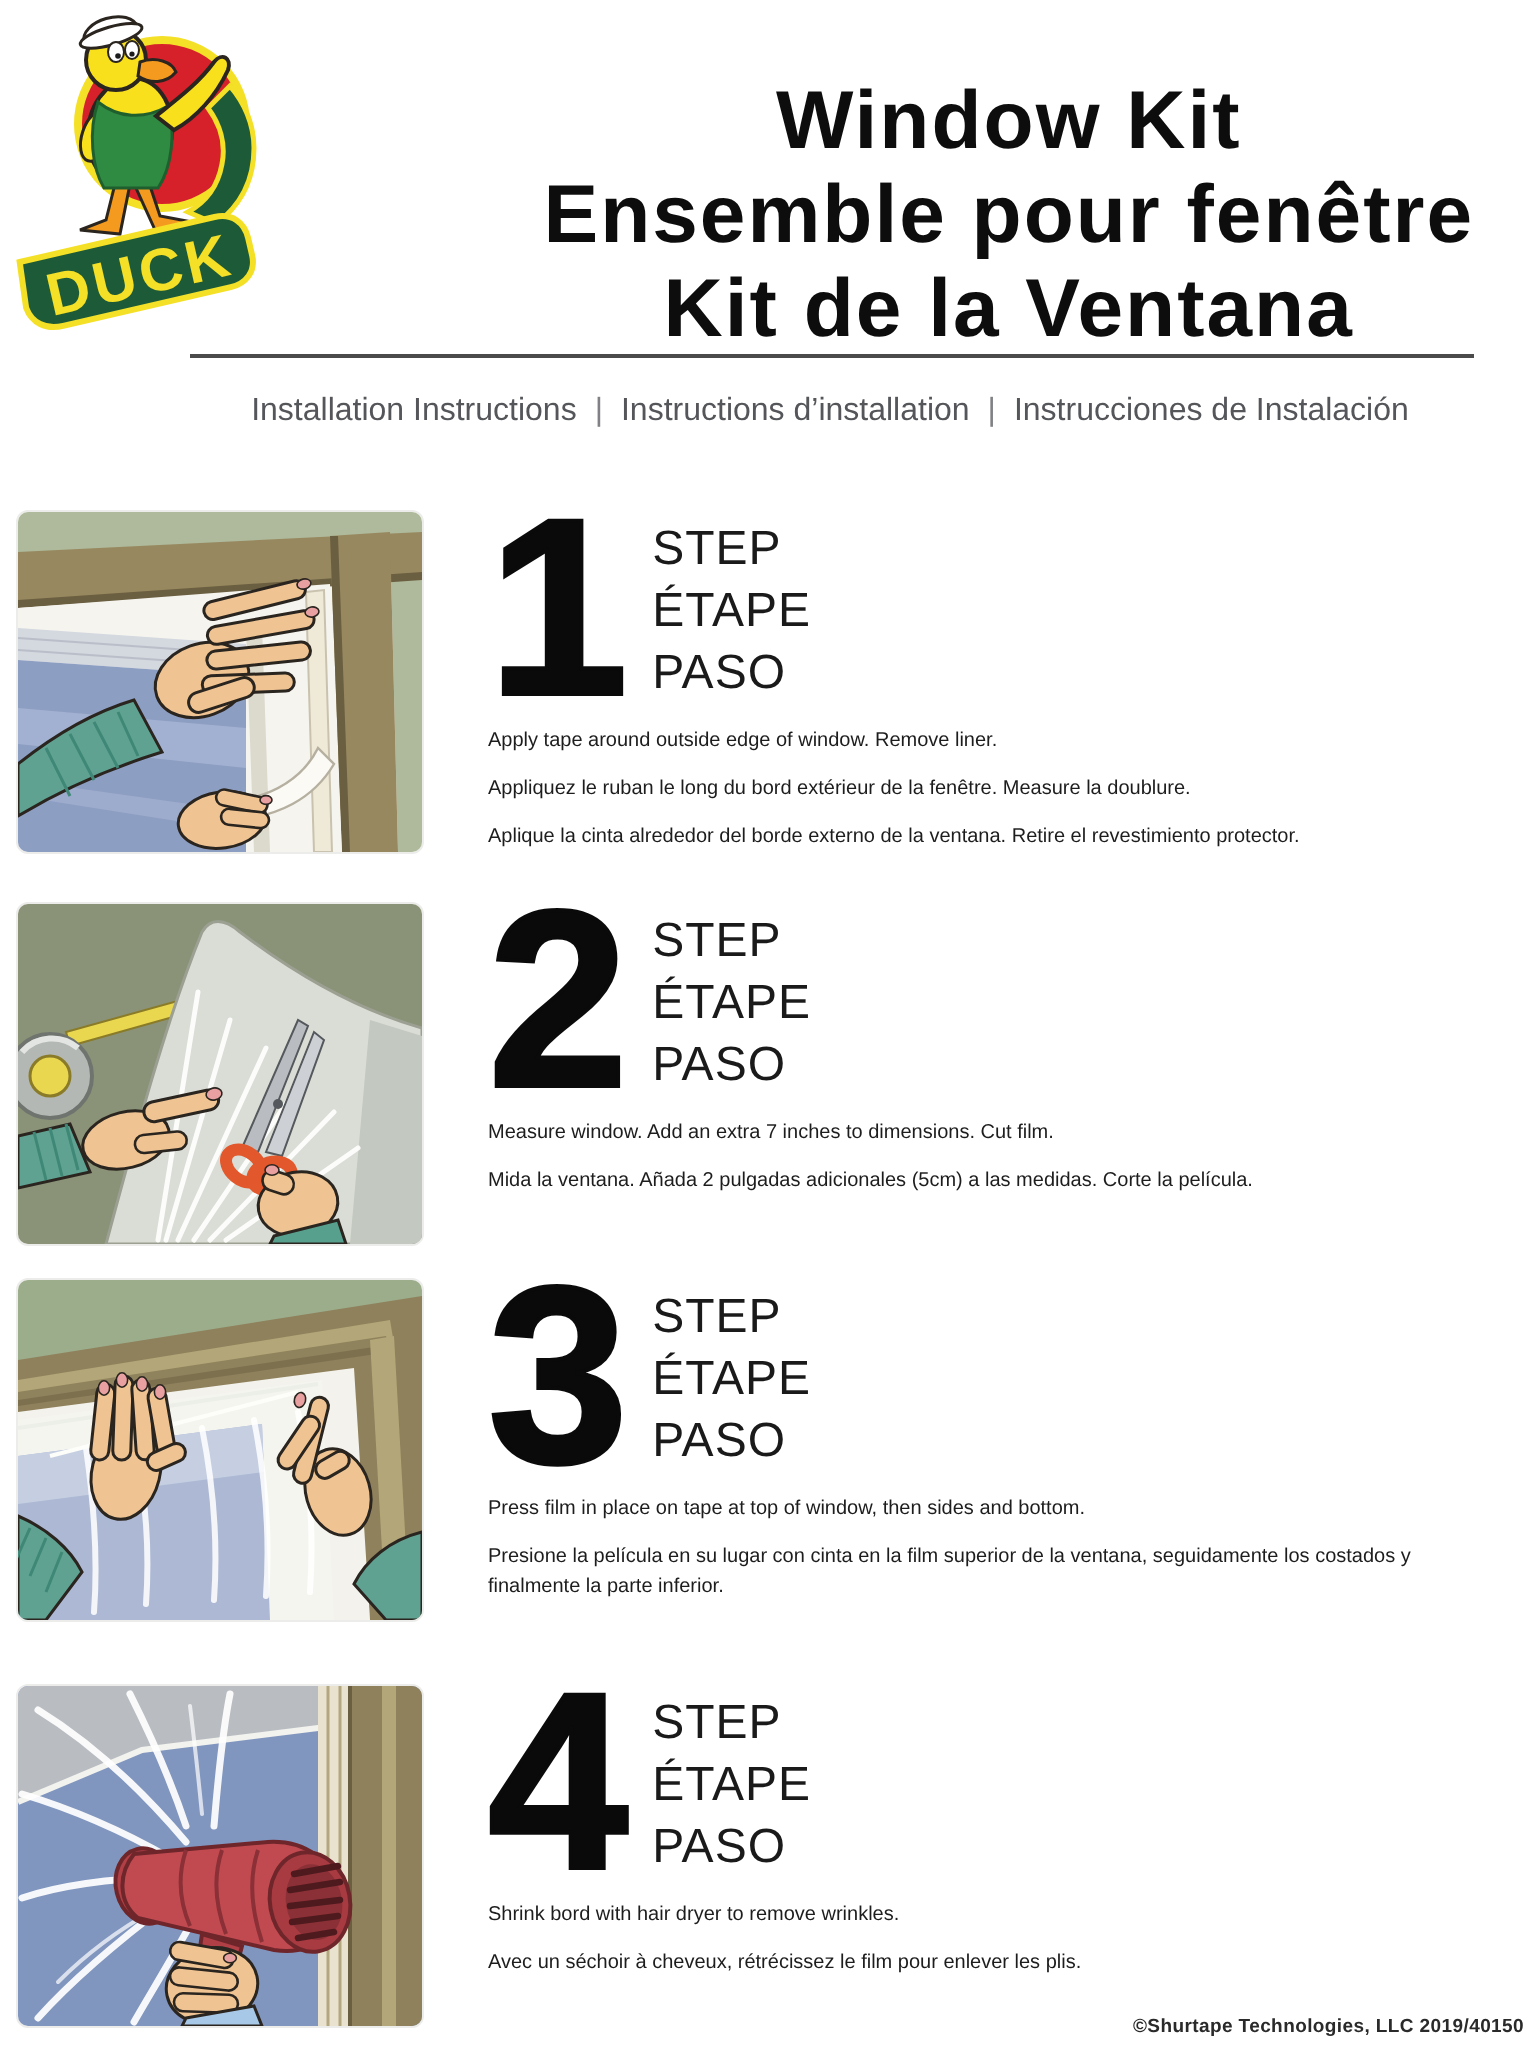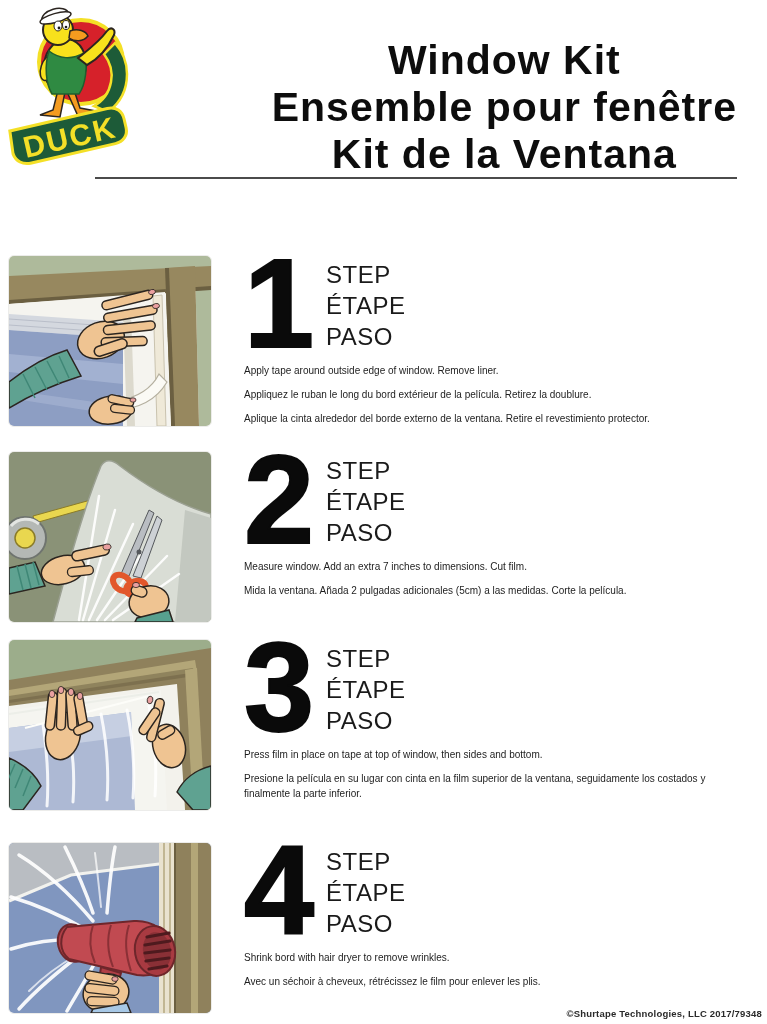--- a/index.html
+++ b/index.html
@@ -74,20 +74,23 @@
   </div>
 
   <h1 class="title">
     <div>Window Kit</div>
     <div>Ensemble pour fenêtre</div>
     <div>Kit de la Ventana</div>
   </h1>
 
   <div class="divider"></div>
 
+  <div class="subtitle">
+    <span>Installation Instructions</span><span class="sep">|</span><span>Instructions d’installation</span><span class="sep">|</span><span>Instrucciones de Instalación</span>
+  </div>
 
   <div class="steps">
 
     <section class="step">
       <figure class="figure" aria-label="hands applying tape around outside edge of window">
         <svg viewBox="0 0 202 170" preserveAspectRatio="none">
           <rect width="202" height="170" fill="#f5f4ef"></rect>
           <polygon points="0,0 202,0 202,12 0,22" fill="#aeba9b"></polygon>
           <polygon points="186,10 202,9 202,170 190,170" fill="#aeba9b"></polygon>
           <polygon points="0,20 202,10 202,32 0,46" fill="#97885f"></polygon>
@@ -134,21 +137,21 @@
         <div class="step-head">
           <div class="step-number">1</div>
           <div class="step-words">
             <div>STEP</div>
             <div>ÉTAPE</div>
             <div>PASO</div>
           </div>
         </div>
         <div class="step-body">
           <p>Apply tape around outside edge of window. Remove liner.</p>
-          <p>Appliquez le ruban le long du bord extérieur de la película. Retirez la doublure.</p>
+          <p>Appliquez le ruban le long du bord extérieur de la fenêtre. Measure la doublure.</p>
           <p>Aplique la cinta alrededor del borde externo de la ventana. Retire el revestimiento protector.</p>
         </div>
       </div>
     </section>
 
     <section class="step">
       <figure class="figure" aria-label="measuring window and cutting film with scissors">
         <svg viewBox="0 0 202 170" preserveAspectRatio="none">
           <rect width="202" height="170" fill="#8a9277"></rect>
 
@@ -342,15 +345,15 @@
         <div class="step-body">
           <p>Shrink bord with hair dryer to remove wrinkles.</p>
           <p>Avec un séchoir à cheveux, rétrécissez le film pour enlever les plis.</p>
 
         </div>
       </div>
     </section>
 
   </div>
 
-  <div class="footer">©Shurtape Technologies, LLC  2017/79348</div>
+  <div class="footer">©Shurtape Technologies, LLC  2019/40150</div>
 
 </div>
 
 </body></html>

